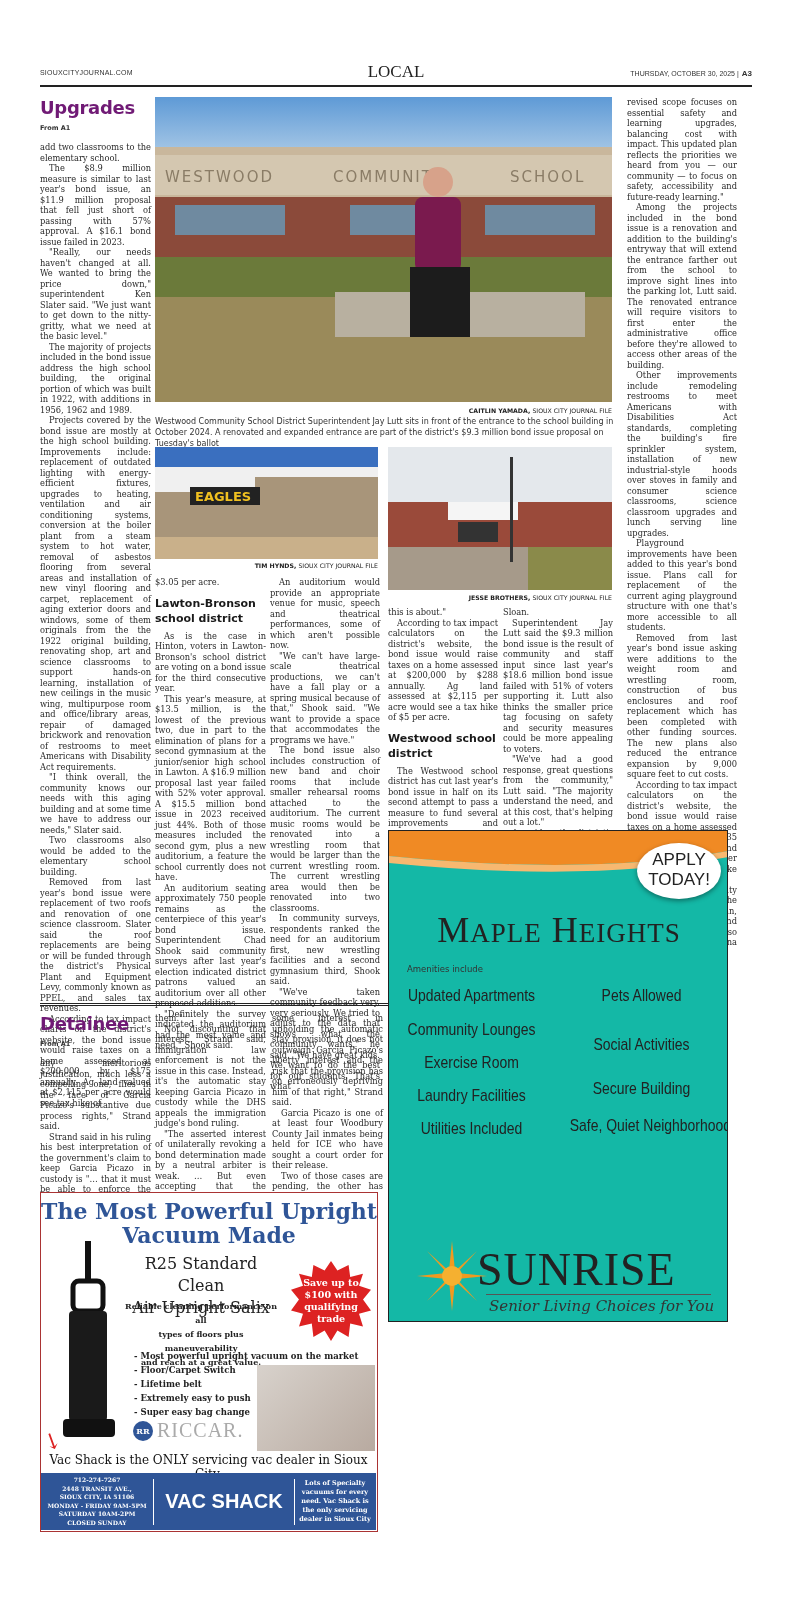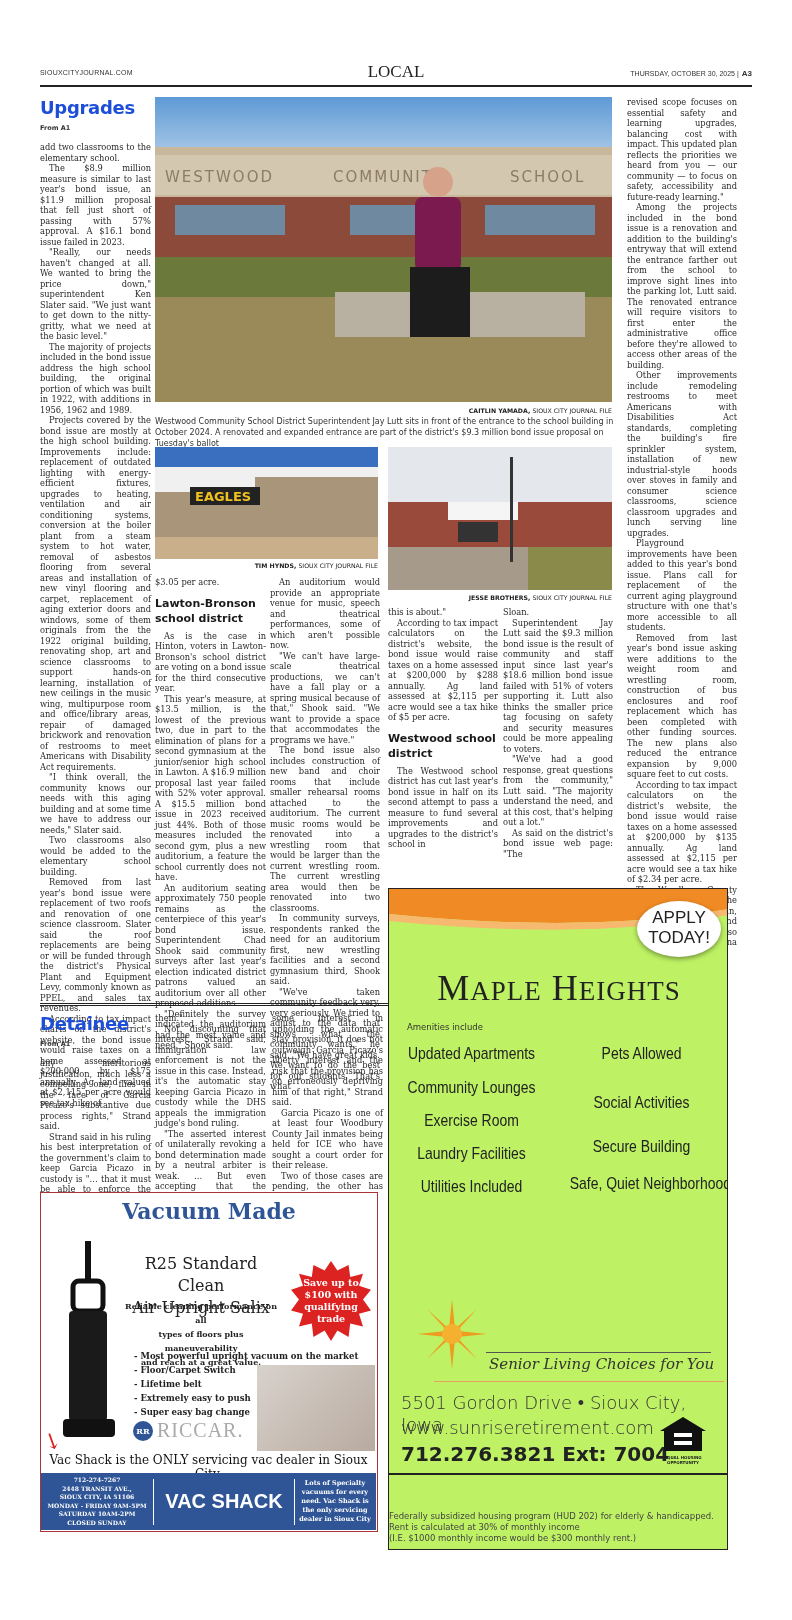--- a/index.html
+++ b/index.html
@@ -6,39 +6,39 @@
 body{width:792px;height:1620px;background:#fff;font-family:"DejaVu Serif",serif;color:#222;position:relative;overflow:hidden}
 .abs{position:absolute}
 .hdr-site{left:40px;top:69px;font:7px "Liberation Sans",sans-serif;color:#333;letter-spacing:.2px}
 .hdr-sec{left:0;width:792px;top:62px;text-align:center;font:17px "Liberation Serif",serif;color:#222}
 .hdr-date{right:40px;top:69px;font:7px "Liberation Sans",sans-serif;color:#333}
 .hdr-date b{font-weight:bold;font-size:8px;margin-left:3px}
 .hdr-rule{left:40px;top:85px;width:712px;height:1.5px;background:#222}
 .col{font-size:8.3px;line-height:10.5px;text-align:justify;color:#2a2a2a;hyphens:auto}
 .col p{text-indent:9px}
 .col p.noind{text-indent:0}
-.headline{font:bold 18px "DejaVu Sans",sans-serif;color:#1d4ed8;letter-spacing:-.3px}
+.headline{font:bold 18px "DejaVu Sans",sans-serif;color:#701a75;letter-spacing:-.3px}
 .from{font:bold 6.5px "DejaVu Sans",sans-serif;color:#333;margin:6px 0 10px}
 .sub{font:bold 11px "DejaVu Sans",sans-serif;color:#1a1a1a;line-height:15px;margin:8px 0 5px;text-align:left}
 .credit{font:bold 6.2px "DejaVu Sans",sans-serif;color:#222;text-align:right;text-transform:uppercase}
 .credit span{font-weight:normal}
 .caption{font:8px "DejaVu Sans",sans-serif;color:#333;line-height:11px}
 .photo{overflow:hidden}
 .divider{left:40px;width:352px;top:1003px;height:3px;border-top:1.5px solid #222;border-bottom:1px solid #222}
 
 .vac{left:40px;top:1192px;width:338px;height:340px;border:1.5px solid #a33;background:#fff}
 .vac-title{font:bold 22px "DejaVu Serif",serif;color:#2f5597;text-align:center;line-height:24px;margin-top:6px}
 .vac-model{font:16px "DejaVu Serif",serif;color:#222;text-align:center;line-height:22px}
 .vac-desc{font:bold 8px "DejaVu Serif",serif;color:#222;text-align:center;line-height:14px}
 .vac-list{font:bold 8.5px "DejaVu Serif",serif;color:#222;line-height:14px}
 .vac-only{font:12px "DejaVu Serif",serif;color:#111;text-align:center}
 .vac-bar{background:#2f5597;color:#fff;display:flex;align-items:center}
 .starburst{width:80px;height:80px;background:#d22;clip-path:polygon(50% 0%,58% 12%,72% 5%,74% 20%,90% 16%,85% 31%,100% 36%,90% 48%,100% 62%,85% 66%,90% 82%,74% 78%,72% 95%,58% 87%,50% 100%,42% 87%,28% 95%,26% 78%,10% 82%,15% 66%,0% 62%,10% 48%,0% 36%,15% 31%,10% 16%,26% 20%,28% 5%,42% 12%);color:#fff;font:bold 9.5px "DejaVu Serif",serif;text-align:center;display:flex;align-items:center;justify-content:center;line-height:12px}
 
-.maple{left:388px;top:888px;width:340px;height:662px;border:1.5px solid #222;background:#bef264;overflow:hidden}
+.maple{left:388px;top:830px;width:340px;height:492px;border:1.5px solid #222;background:#14b8a6;overflow:hidden}
 .maple-name{font:36px "Liberation Serif",serif;color:#222;letter-spacing:1px;text-align:center}
 .maple-name .sc{font-size:27px}
 .amen{font:17px "Liberation Sans",sans-serif;color:#222;text-align:center;transform:scaleX(.82);white-space:nowrap}
 .elig{background:#3b7dc4;color:#fff;text-align:center;font-family:"DejaVu Sans",sans-serif;font-weight:bold}
 .sunrise{font:46px "Liberation Serif",serif;color:#222;letter-spacing:1px}
 .addr{font:18px "DejaVu Sans",sans-serif;color:#333;font-weight:300}
 .phone{font:bold 20px "DejaVu Sans",sans-serif;color:#222}
 .fine{font:8.5px "DejaVu Sans",sans-serif;color:#444;line-height:11px}
 </style>
 </head>
@@ -173,20 +173,21 @@
   <p>"The asserted interest of unilaterally revoking a bond determination made by a neutral arbiter is weak. … But even accepting that the government does have</p>
 </div>
 <div class="abs col" style="left:272px;top:1013px;width:111px">
   <p class="noind">some interest in upholding the automatic stay provision, it does not outweigh Garcia Picazo's liberty interest and the risk that the provision has on erroneously depriving him of that right," Strand said.</p>
   <p>Garcia Picazo is one of at least four Woodbury County Jail inmates being held for ICE who have sought a court order for their release.</p>
   <p>Two of those cases are pending, the other has been dismissed.</p>
 </div>
 
 <div class="abs vac">
   <div class="vac-title">
+      <div>The Most Powerful Upright</div>
       <div>Vacuum Made</div>
     </div>
   <div style="position:absolute;left:18px;top:48px;width:60px;height:200px">
     <svg width="60" height="200">
         <rect x="26" y="0" width="6" height="40" fill="#111"></rect>
         <rect x="14" y="40" width="30" height="30" rx="6" fill="none" stroke="#111" stroke-width="5"></rect>
         <rect x="10" y="70" width="38" height="110" rx="4" fill="#1a1a1a"></rect>
         <rect x="4" y="178" width="52" height="18" rx="4" fill="#111"></rect>
       </svg>
   </div>
@@ -264,20 +265,21 @@
           <polygon points="0,35 30,32 35,35 30,38"></polygon>
           <polygon points="70,35 40,32 35,35 40,38"></polygon>
           <polygon points="10,10 33,31 35,35 31,33"></polygon>
           <polygon points="60,60 37,39 35,35 39,37"></polygon>
           <polygon points="60,10 39,33 35,35 37,31"></polygon>
           <polygon points="10,60 31,37 35,35 33,39"></polygon>
         </g>
         <circle cx="35" cy="35" r="10" fill="#f5b030"></circle>
       </svg>
   </div>
+  <div class="sunrise" style="position:absolute;left:88px;top:412px">SUNRISE</div>
   <div style="position:absolute;left:97px;top:463px;width:225px;height:1px;background:#555"></div>
   <div style="position:absolute;left:100px;top:466px;font:italic 15px 'DejaVu Serif',serif;color:#333">Senior Living Choices for You</div>
   <div style="position:absolute;left:45px;top:492px;width:290px;height:1px;background:#e8a060"></div>
   <div class="addr" style="position:absolute;left:12px;top:503px">5501 Gordon Drive • Sioux City, Iowa</div>
   <div class="addr" style="position:absolute;left:12px;top:528px">www.sunriseretirement.com</div>
   <div class="phone" style="position:absolute;left:12px;top:553px">712.276.3821 Ext: 7004</div>
   <div style="position:absolute;left:268px;top:528px;width:52px;text-align:center">
     <svg width="46" height="34" viewBox="0 0 46 34">
         <polygon points="23,0 46,14 42,14 42,34 4,34 4,14 0,14" fill="#111"></polygon>
         <rect x="14" y="16" width="18" height="4" fill="#fff"></rect>

